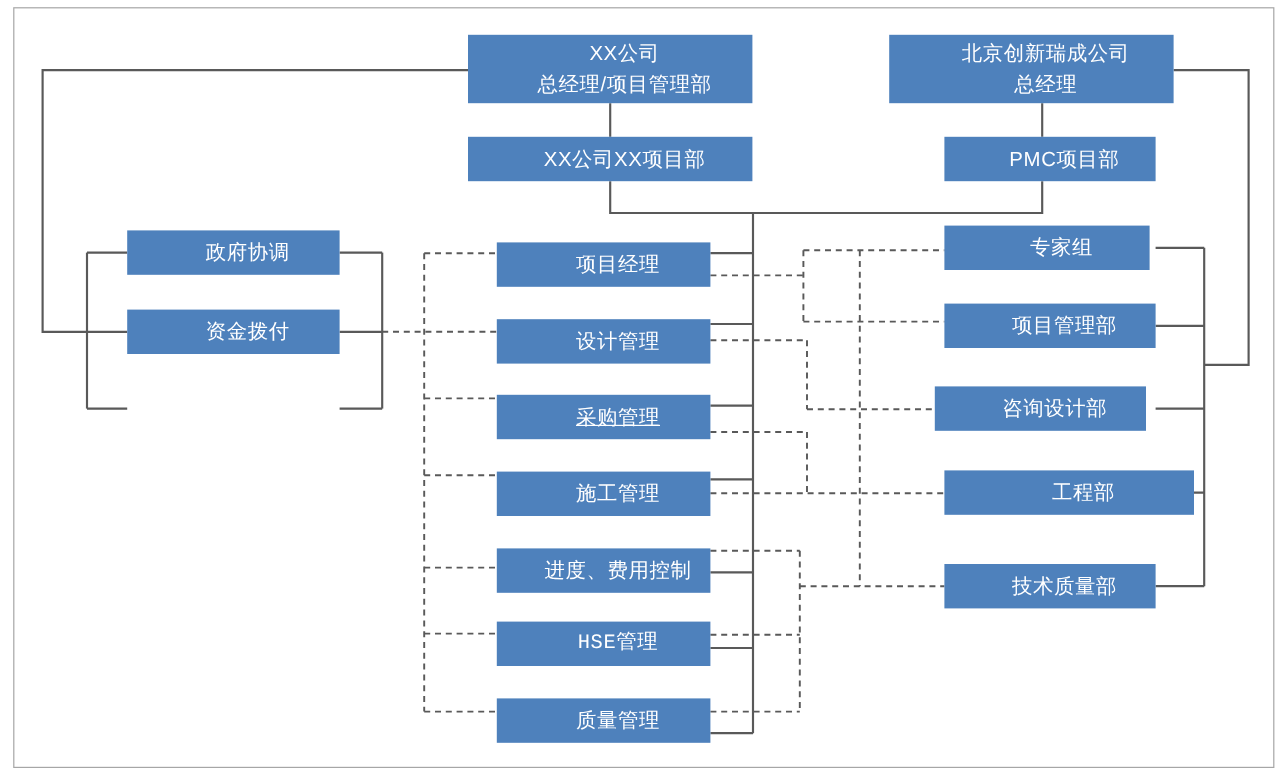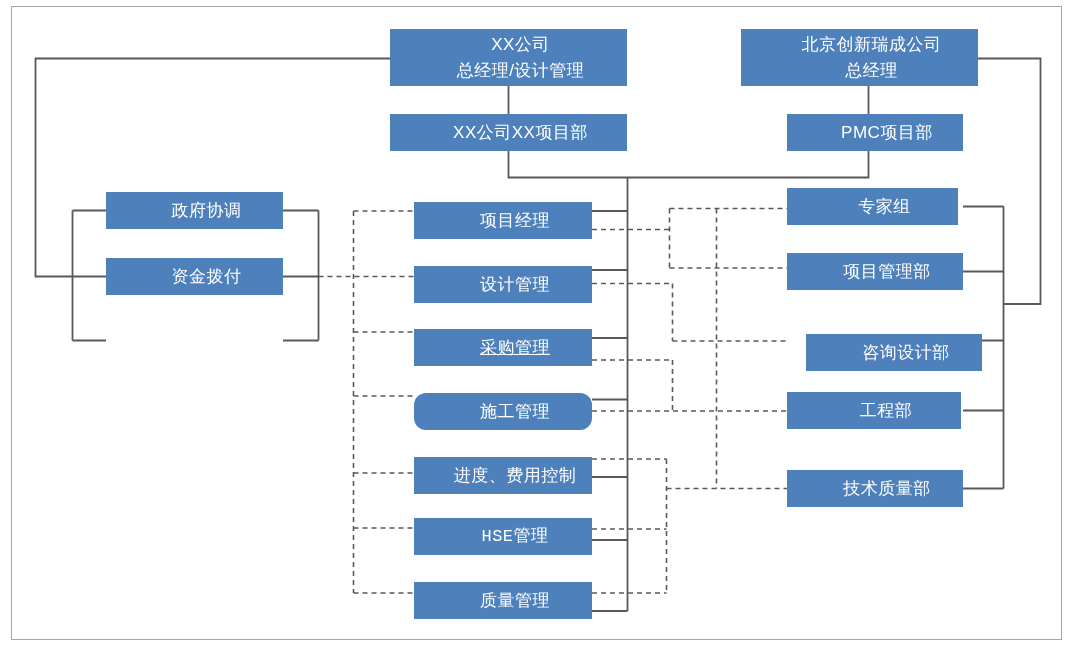--- a/index.html
+++ b/index.html
@@ -111,21 +111,21 @@
       <line x1="592" y1="593" x2="666.5" y2="593"></line>
       <line x1="666.5" y1="459" x2="666.5" y2="593"></line>
       <line x1="666.5" y1="488.5" x2="787" y2="488.5"></line>
 
       <line x1="716.5" y1="208.5" x2="716.5" y2="488.5"></line>
     </g>
   </svg>
 
   <div class="node" style="left:390px;top:29px;width:237px;height:57px;">
     <span>XX公司</span>
-    <span>总经理/设计管理</span>
+    <span>总经理/项目管理部</span>
   </div>
   <div class="node" style="left:741px;top:29px;width:237px;height:57px;">
     <span>北京创新瑞成公司</span>
     <span>总经理</span>
   </div>
   <div class="node" style="left:390px;top:114px;width:237px;height:37px;">
     <span>XX公司XX项目部</span>
   </div>
   <div class="node" style="left:787px;top:114px;width:176px;height:37px;">
     <span>PMC项目部</span>
@@ -140,42 +140,42 @@
 
   <div class="node" style="left:414px;top:202px;width:178px;height:37px;">
     <span>项目经理</span>
   </div>
   <div class="node" style="left:414px;top:266px;width:178px;height:37px;">
     <span>设计管理</span>
   </div>
   <div class="node" style="left:414px;top:329px;width:178px;height:37px;text-decoration:underline;">
     <span>采购管理</span>
   </div>
-  <div class="node" style="left:414px;top:393px;width:178px;height:37px;border-radius:12px;">
+  <div class="node" style="left:414px;top:393px;width:178px;height:37px;">
     <span>施工管理</span>
   </div>
   <div class="node" style="left:414px;top:457px;width:178px;height:37px;">
     <span>进度、费用控制</span>
   </div>
   <div class="node" style="left:414px;top:518px;width:178px;height:37px;font-family:Liberation Mono, monospace;">
     <span>HSE管理</span>
   </div>
   <div class="node" style="left:414px;top:582px;width:178px;height:37px;">
     <span>质量管理</span>
   </div>
 
   <div class="node" style="left:787px;top:188px;width:171px;height:37px;">
     <span>专家组</span>
   </div>
   <div class="node" style="left:787px;top:253px;width:176px;height:37px;">
     <span>项目管理部</span>
   </div>
-  <div class="node" style="left:806px;top:322px;width:176px;height:37px;margin-top:12px;">
+  <div class="node" style="left:779px;top:322px;width:176px;height:37px;">
     <span>咨询设计部</span>
   </div>
-  <div class="node" style="left:787px;top:392px;width:174px;height:37px;">
+  <div class="node" style="left:787px;top:392px;width:208px;height:37px;">
     <span>工程部</span>
   </div>
   <div class="node" style="left:787px;top:470px;width:176px;height:37px;">
     <span>技术质量部</span>
   </div>
 
 </div>
 
 </body></html>

